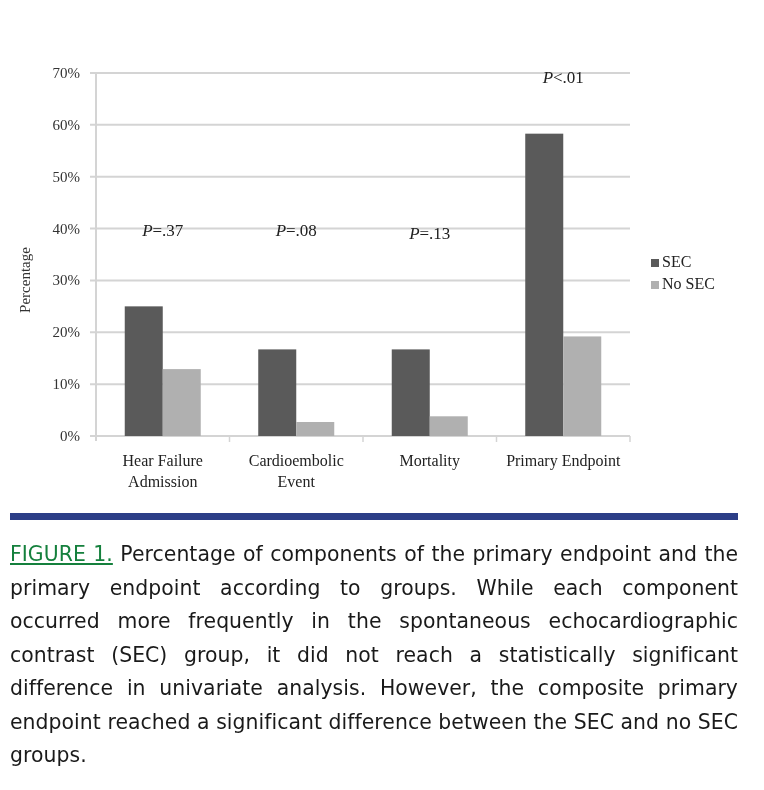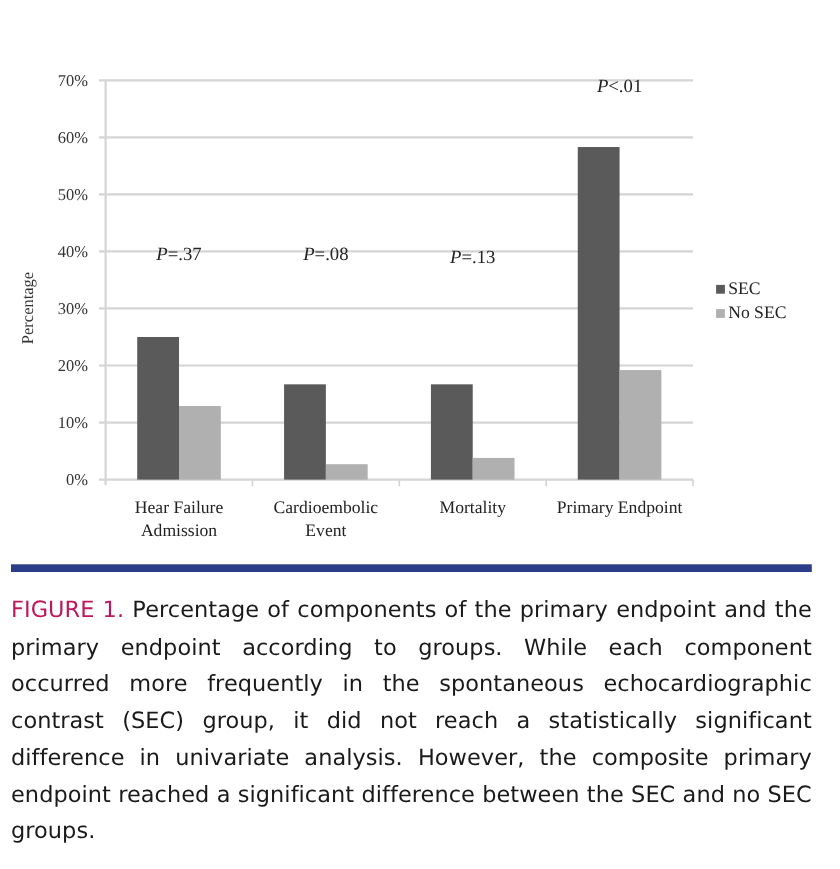--- a/index.html
+++ b/index.html
@@ -7,21 +7,21 @@
   #chart { position: absolute; left: 0; top: 0; width: 764px; height: 510px; }
   #chart svg { display: block; }
   .serif { font-family: "Liberation Serif", "DejaVu Serif", serif; }
   .rule { position: absolute; left: 10px; top: 513px; width: 728px; height: 7px; background: #2c3e87; }
   .caption {
     position: absolute; left: 10px; top: 538px; width: 728px;
     font-family: "DejaVu Sans", "Liberation Sans", sans-serif;
     font-size: 20.4px; line-height: 33.5px; color: #1a1a1a;
     text-align: justify; hyphens: manual; letter-spacing: 0.05px;
   }
-  .caption .fig-label { color: #be185d; }
+  .caption .fig-label { color: #15803d; text-decoration: underline; }
 </style>
 </head>
 <body>
 
 <div id="chart">
     <svg width="764" height="510">
       <line x1="90" x2="630" y1="436" y2="436" stroke="#d4d4d4" stroke-width="2"></line>
       <text x="80" y="441" text-anchor="end" font-size="15" fill="#333" class="serif">0%</text>
       <line x1="90" x2="630" y1="384.14285714285717" y2="384.14285714285717" stroke="#d4d4d4" stroke-width="2"></line>
       <text x="80" y="389.14285714285717" text-anchor="end" font-size="15" fill="#333" class="serif">10%</text>

